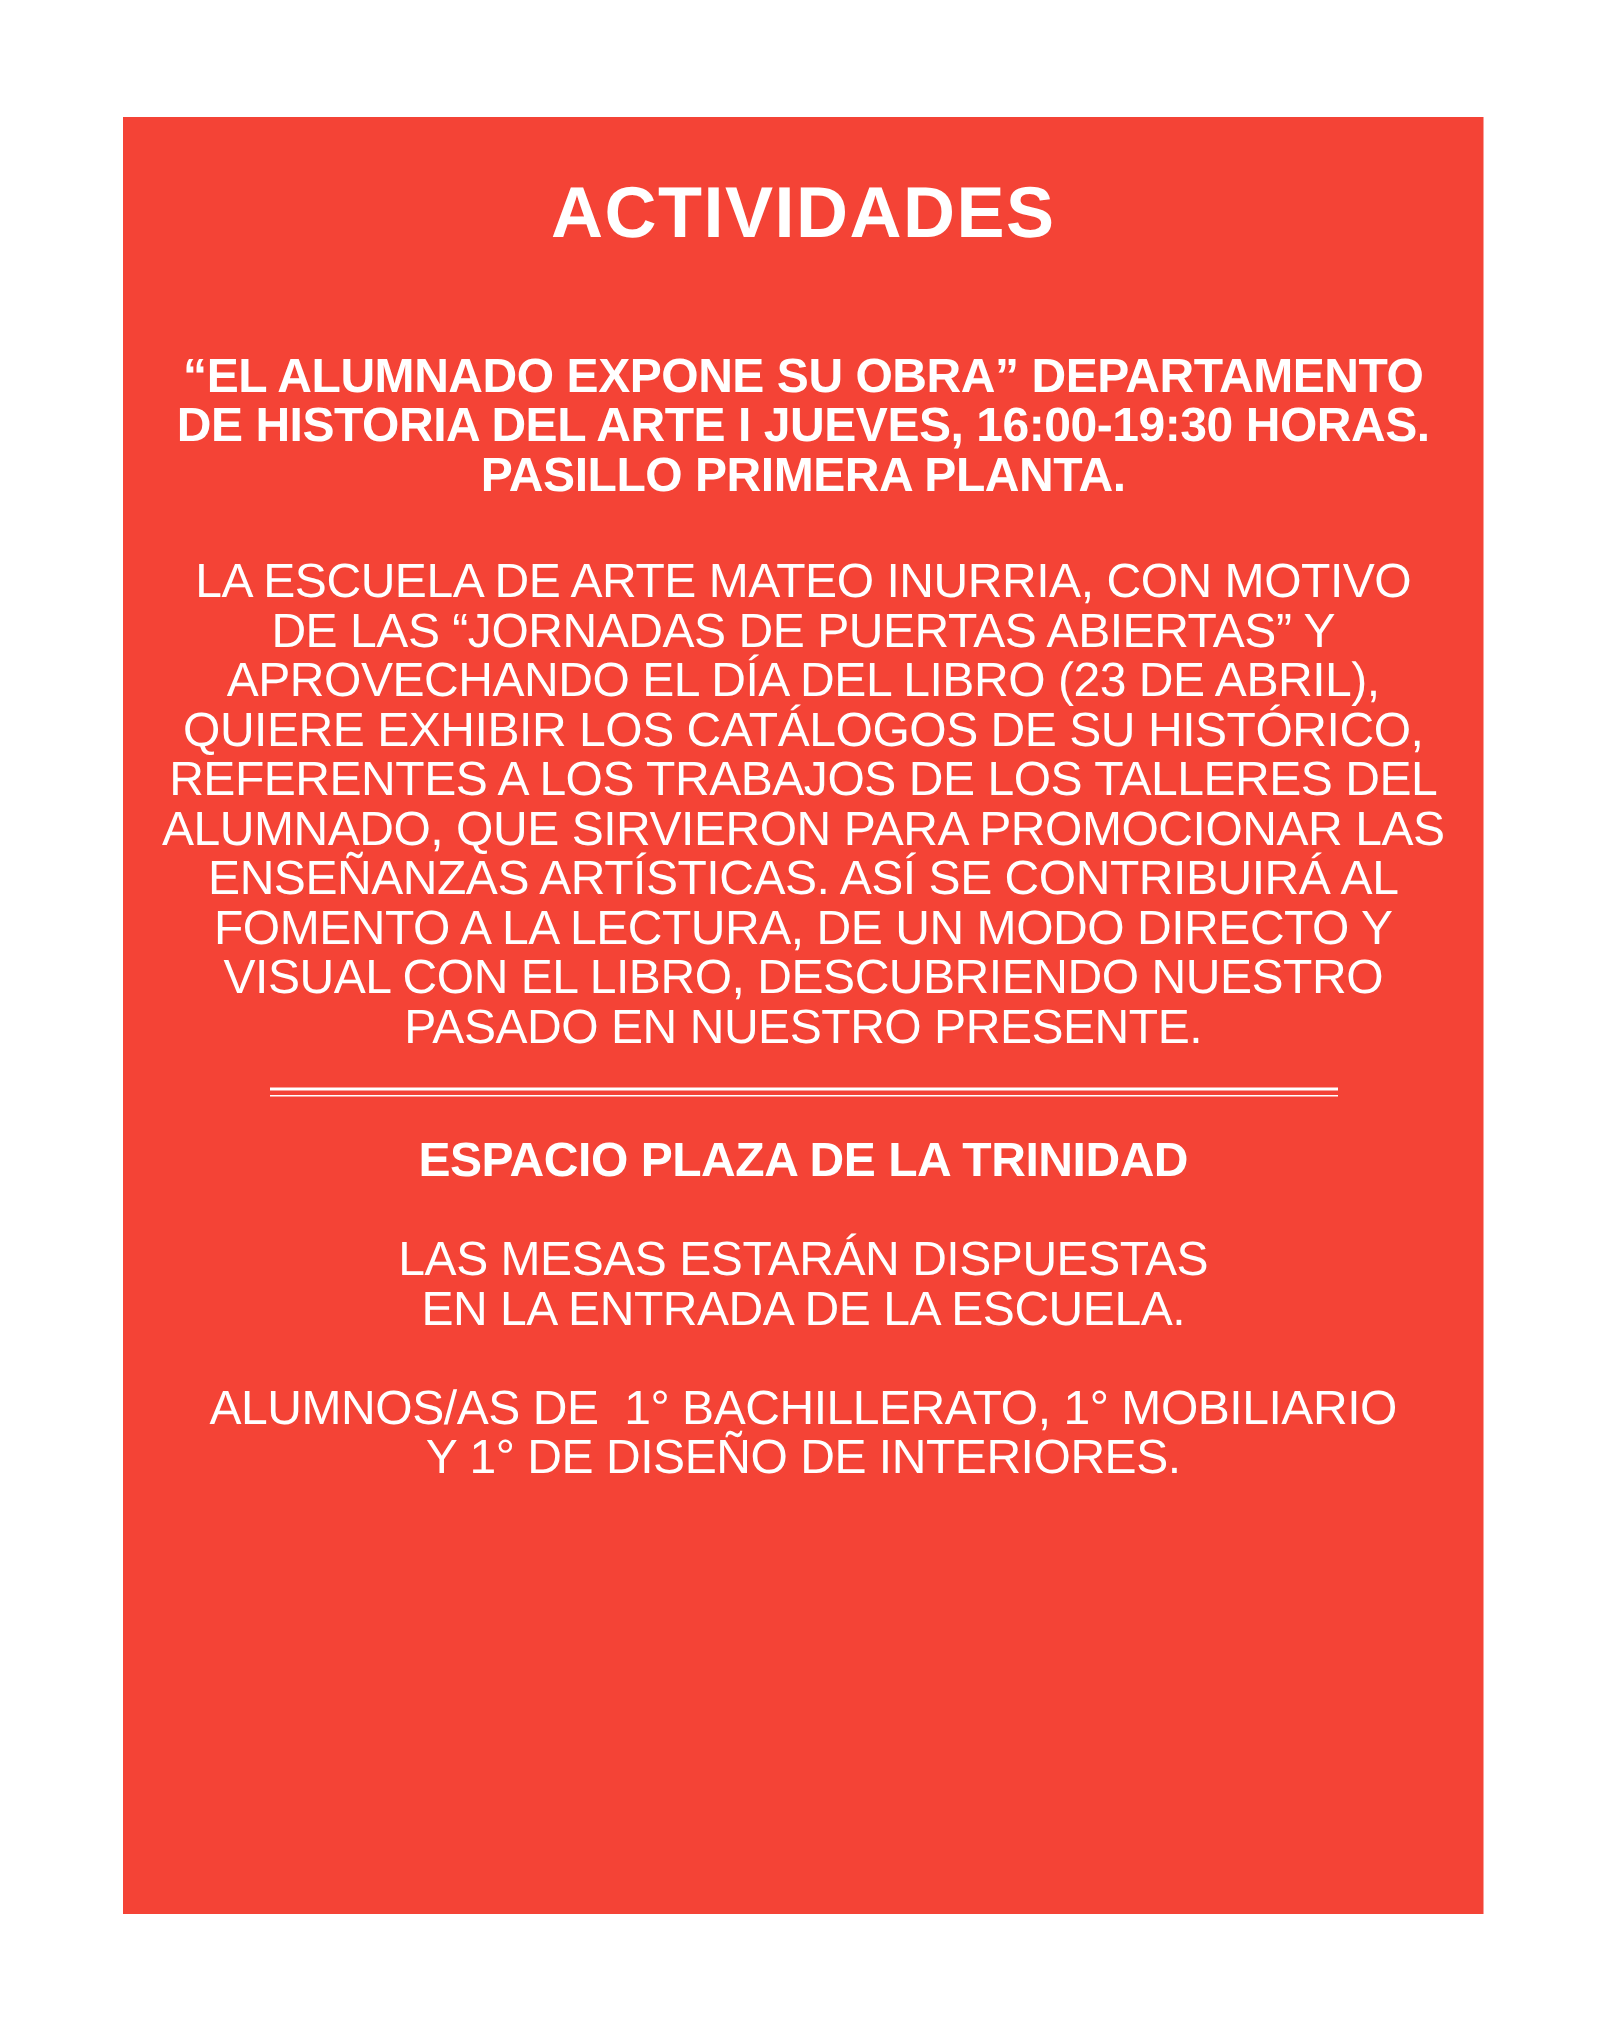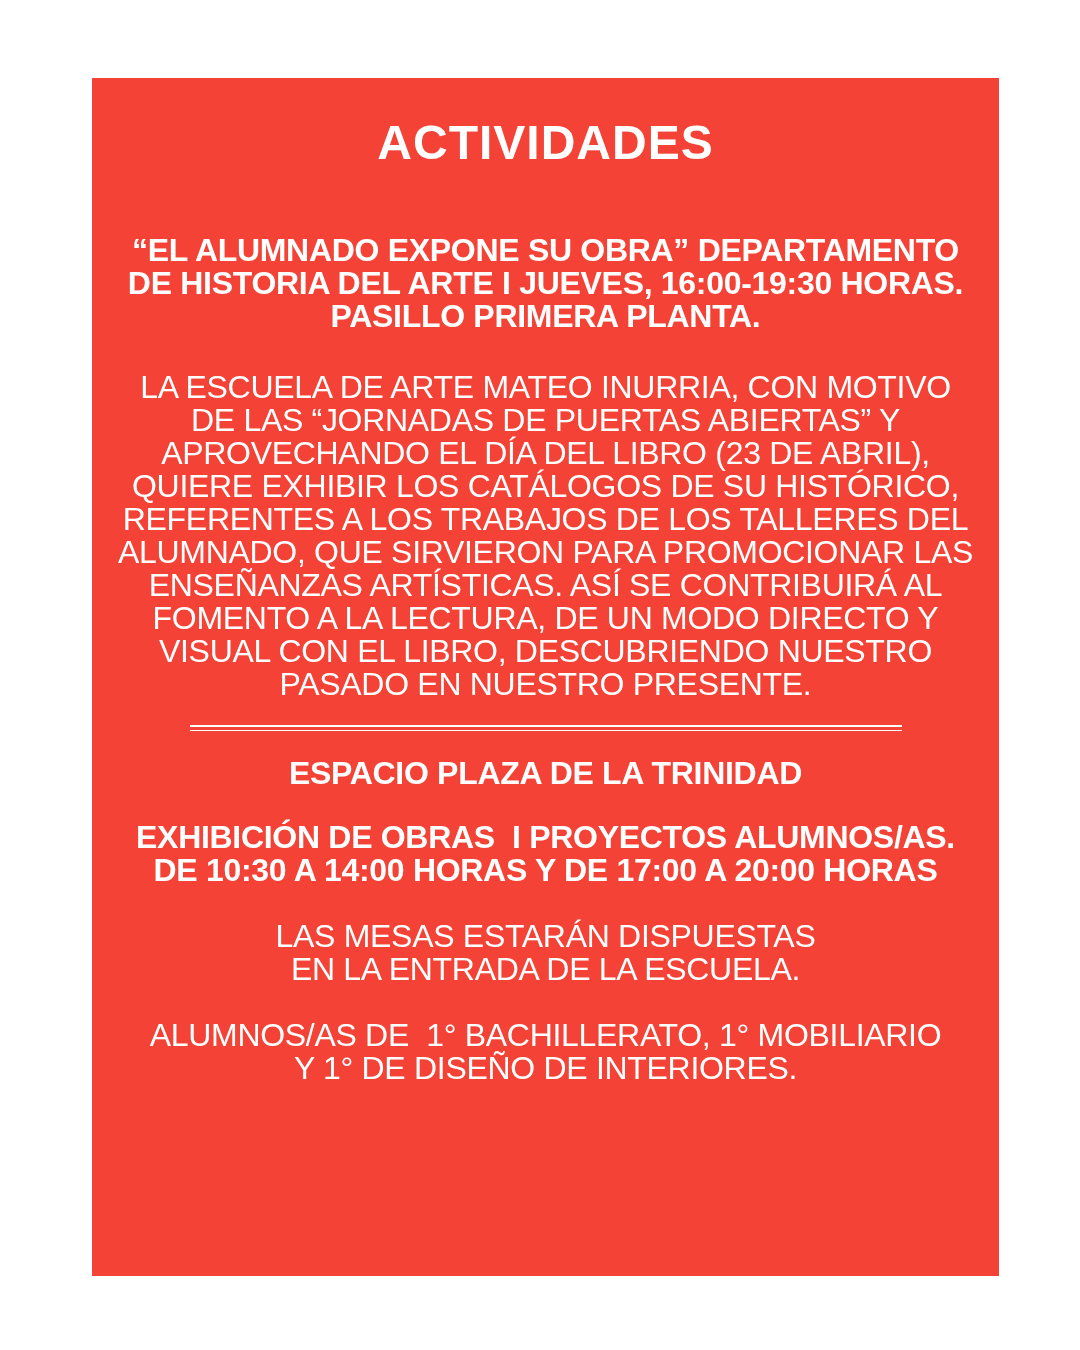--- a/index.html
+++ b/index.html
@@ -9,21 +9,21 @@
   body {
     width: 1080px;
     height: 1350px;
     background: #ffffff;
     font-family: "Liberation Sans", sans-serif;
     position: relative;
     overflow: hidden;
   }
   .card {
     position: absolute;
-    left: 92px;
+    left: 82px;
     top: 78px;
     width: 907px;
     height: 1198px;
     background: var(--card-color, #F44336);
     color: var(--text-color, #ffffff);
     text-align: center;
     box-sizing: border-box;
   }
   .title {
     margin: 36px 0 0 0;
@@ -79,22 +79,20 @@
 ALUMNADO, QUE SIRVIERON PARA PROMOCIONAR LAS
 ENSEÑANZAS ARTÍSTICAS. ASÍ SE CONTRIBUIRÁ AL
 FOMENTO A LA LECTURA, DE UN MODO DIRECTO Y
 VISUAL CON EL LIBRO, DESCUBRIENDO NUESTRO
 PASADO EN NUESTRO PRESENTE.</p>
 
   <hr class="divider">
 
   <p class="para bold mt-s2">ESPACIO PLAZA DE LA TRINIDAD</p>
 
-  <p class="para bold mt-s3">EXHIBICIÓN DE OBRAS  I PROYECTOS ALUMNOS/AS.
-DE 10:30 A 14:00 HORAS Y DE 17:00 A 20:00 HORAS</p>
 
   <p class="para light mt-s4">LAS MESAS ESTARÁN DISPUESTAS
 EN LA ENTRADA DE LA ESCUELA.</p>
 
 
   <p class="para light mt-s6">ALUMNOS/AS DE  1° BACHILLERATO, 1° MOBILIARIO
 Y 1° DE DISEÑO DE INTERIORES.</p>
 
 </div>
 

